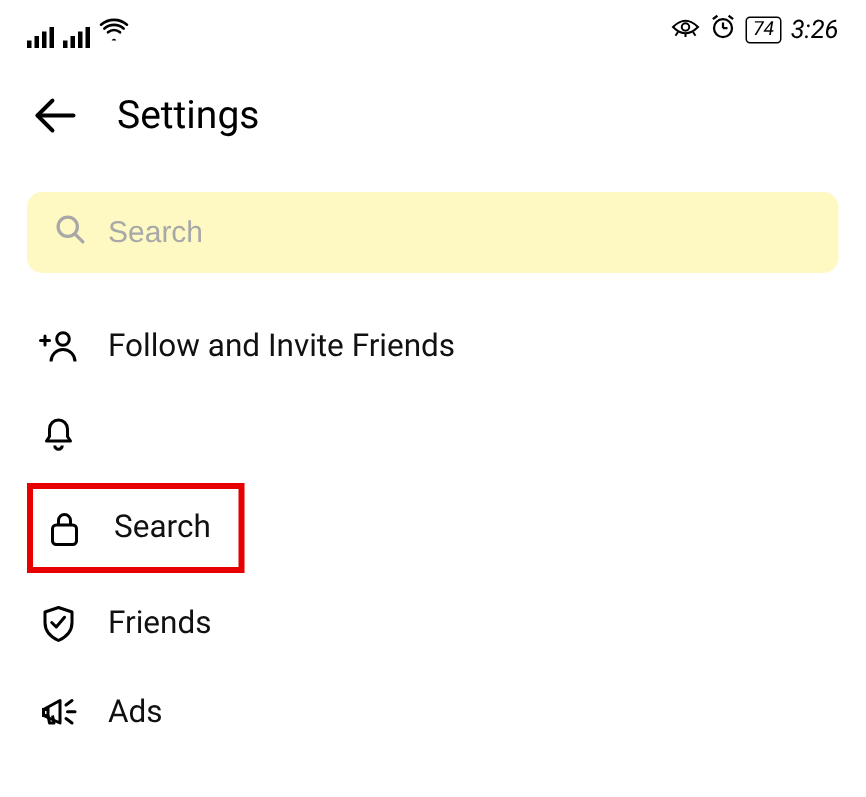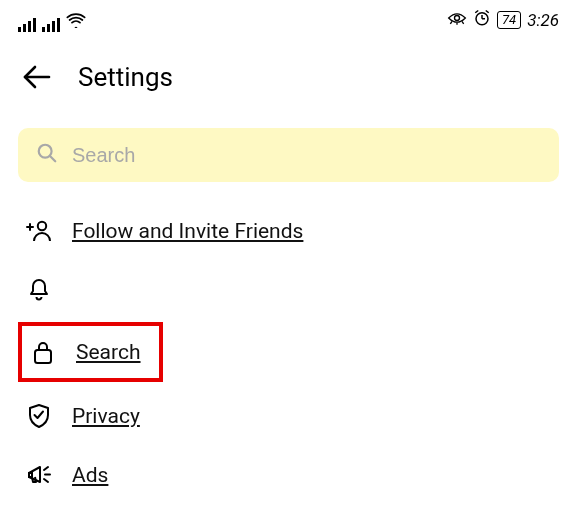--- a/index.html
+++ b/index.html
@@ -41,21 +41,21 @@
       background:#fef9c3; border-radius:10px; display:flex; align-items:center;
       padding: 14px 18px; gap:14px;
     }
     .search-box input{
       border:none; background:transparent; font-size:20px; color:#8e8e8e; outline:none; width:100%;
     }
     .search-box input::placeholder{ color:#a8a8a8; }
     .menu{ padding: 14px 6px 0 18px; }
     .menu-item{
       display:flex; align-items:center; gap:18px; padding: 16px 6px;
-      font-size:21px; color:#111;text-decoration:underline;
+      font-size:21px; color:#111;
     }
     .menu-item .icon{ width:30px; display:flex; justify-content:center; }
     .highlighted{
       border:4px solid #e60000; display:inline-flex; padding:8px 14px 8px 2px; margin:4px 0;
     }
     .highlighted .menu-item{ padding: 4px 4px; }
   </style>
 </head>
 <body>
 
@@ -165,21 +165,21 @@
     </div>
   </div>
 
   <div class="menu-item">
     <span class="icon">
       <svg width="26" height="28" viewBox="0 0 26 28">
         <path d="M13 3 L22 6 v7 c0 6 -4.5 10 -9 12 c-4.5 -2 -9 -6 -9 -12 V6 Z" stroke="#000" stroke-width="2" fill="none" stroke-linejoin="round"></path>
         <polyline points="8.5,13 11.5,16 17,9.5" stroke="#000" stroke-width="2" fill="none" stroke-linecap="round" stroke-linejoin="round"></polyline>
       </svg>
     </span>
-    <span>Privacy</span>
+    <span>Friends</span>
   </div>
 
   <div class="menu-item">
     <span class="icon">
       <svg width="26" height="26" viewBox="0 0 26 26">
         <path d="M3 11 L14 5 v15 L3 15 Z" stroke="#000" stroke-width="2" fill="none" stroke-linejoin="round"></path>
         <rect x="3" y="11" width="3" height="4" stroke="#000" stroke-width="2" fill="none"></rect>
         <path d="M6 15 l1 5 h3 l-1 -5" stroke="#000" stroke-width="2" fill="none" stroke-linejoin="round"></path>
         <line x1="18" y1="8" x2="22" y2="5" stroke="#000" stroke-width="2" stroke-linecap="round"></line>
         <line x1="19" y1="12.5" x2="24" y2="12.5" stroke="#000" stroke-width="2" stroke-linecap="round"></line>

